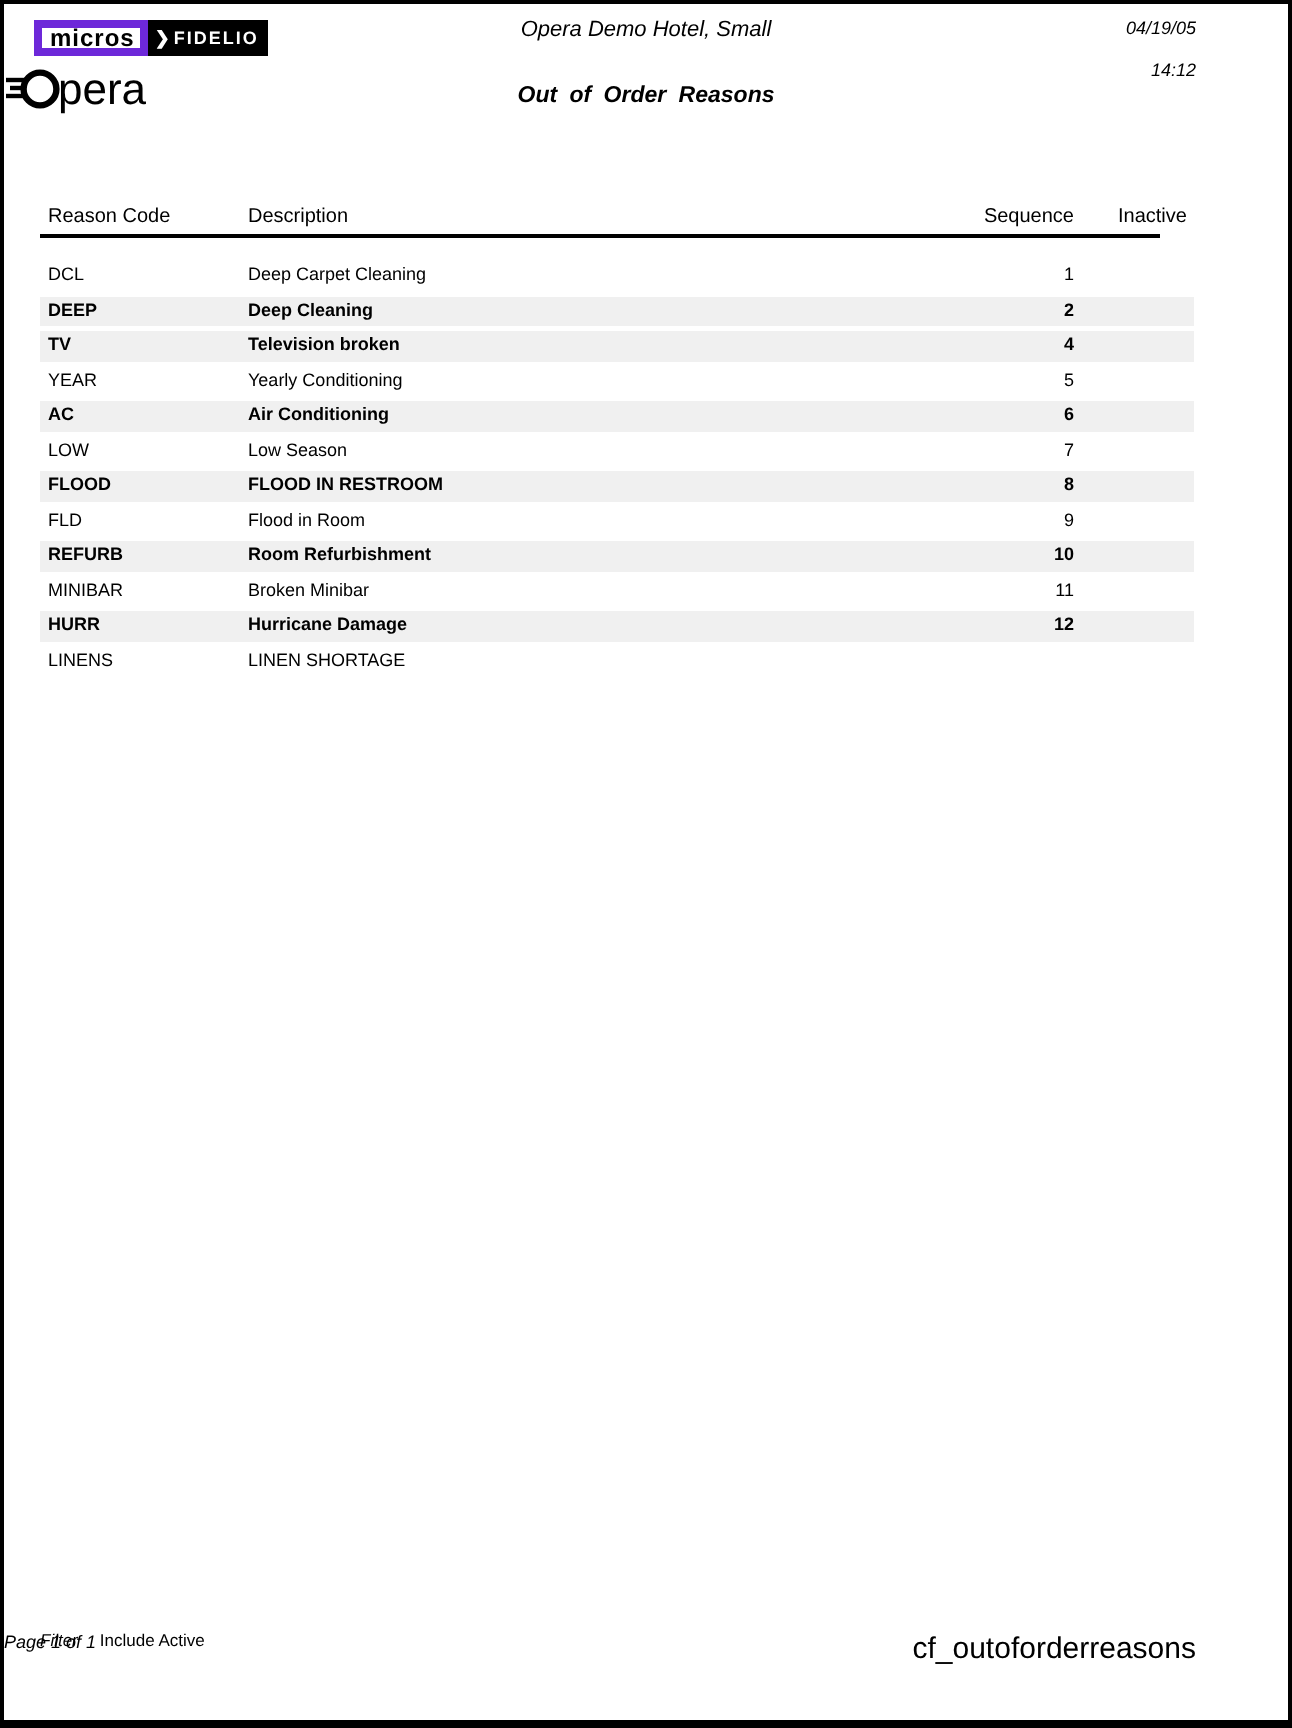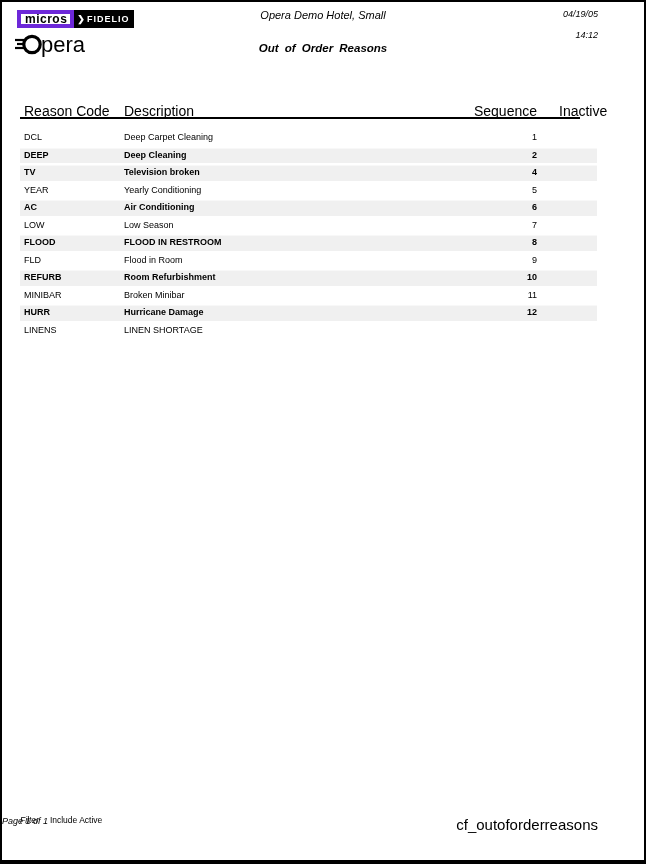--- a/index.html
+++ b/index.html
@@ -29,21 +29,21 @@
   }
   .fidelio-box {
     display: flex; align-items: center;
     background: #000; color: #fff;
     padding: 0 5px 0 3px;
     font-weight: bold; font-size: 9px; letter-spacing: 1px;
   }
   .fidelio-box .arrow { font-size: 9px; margin-right: 1px; font-weight: bold; }
 
   .logo-opera {
-    position: absolute; top: 29px; left: 12px;
+    position: absolute; top: 29px; left: 0;
     display: inline-flex; align-items: center;
   }
   .logo-opera svg { display: block; }
   .logo-opera .opera-word {
     font-size: 22px; font-weight: normal; letter-spacing: 0px;
     margin-left: -3px; line-height: 26px;
   }
 
   
   .hotel-title {
@@ -62,21 +62,21 @@
   .run-time {
     position: absolute; top: 28px; right: 46px;
     font-size: 9px; font-style: italic;
   }
 
   
   .thead {
     position: absolute; top: 101px; left: 18px; width: 577px;
     display: grid;
     grid-template-columns: 104px 313px 100px 1fr;
-    font-size: 14px;
+    font-size: 10px;
   }
   .thead .h-code { padding-left: 4px; }
   .thead .h-seq { text-align: right; }
   .thead .h-inact { padding-left: 22px; }
   .thead-rule {
     position: absolute; top: 115px; left: 18px;
     width: 560px; height: 2px; background: #000;
   }
 
   .tbody { position: absolute; top: 127px; left: 18px; width: 577px; }

